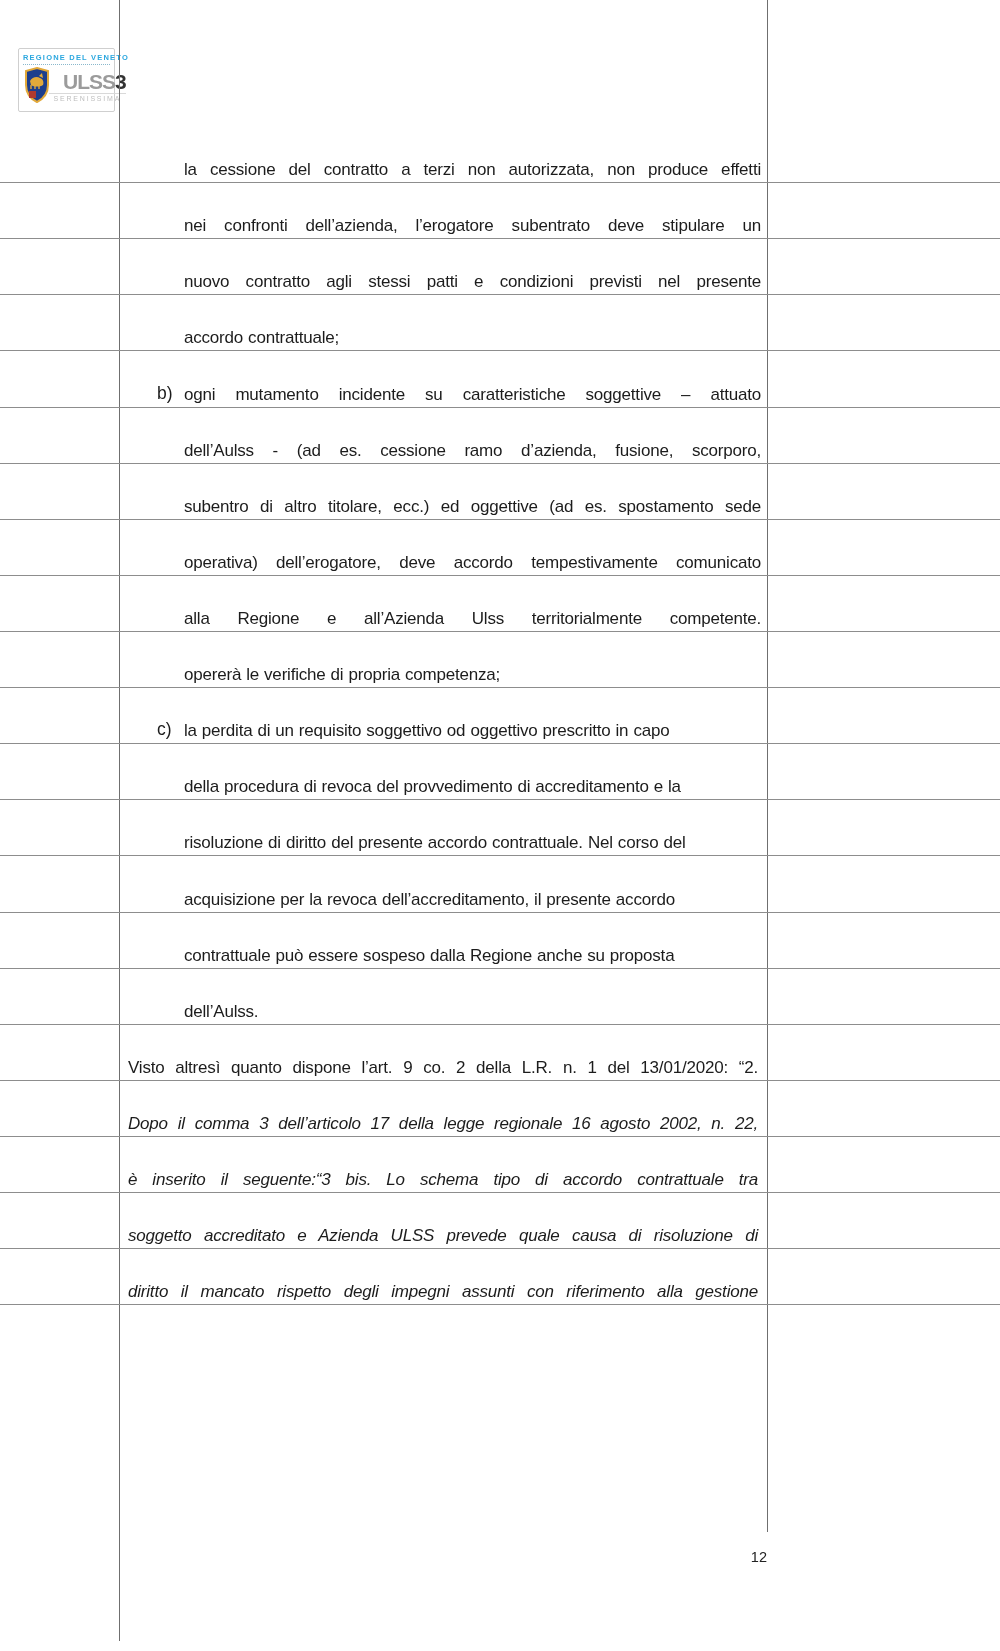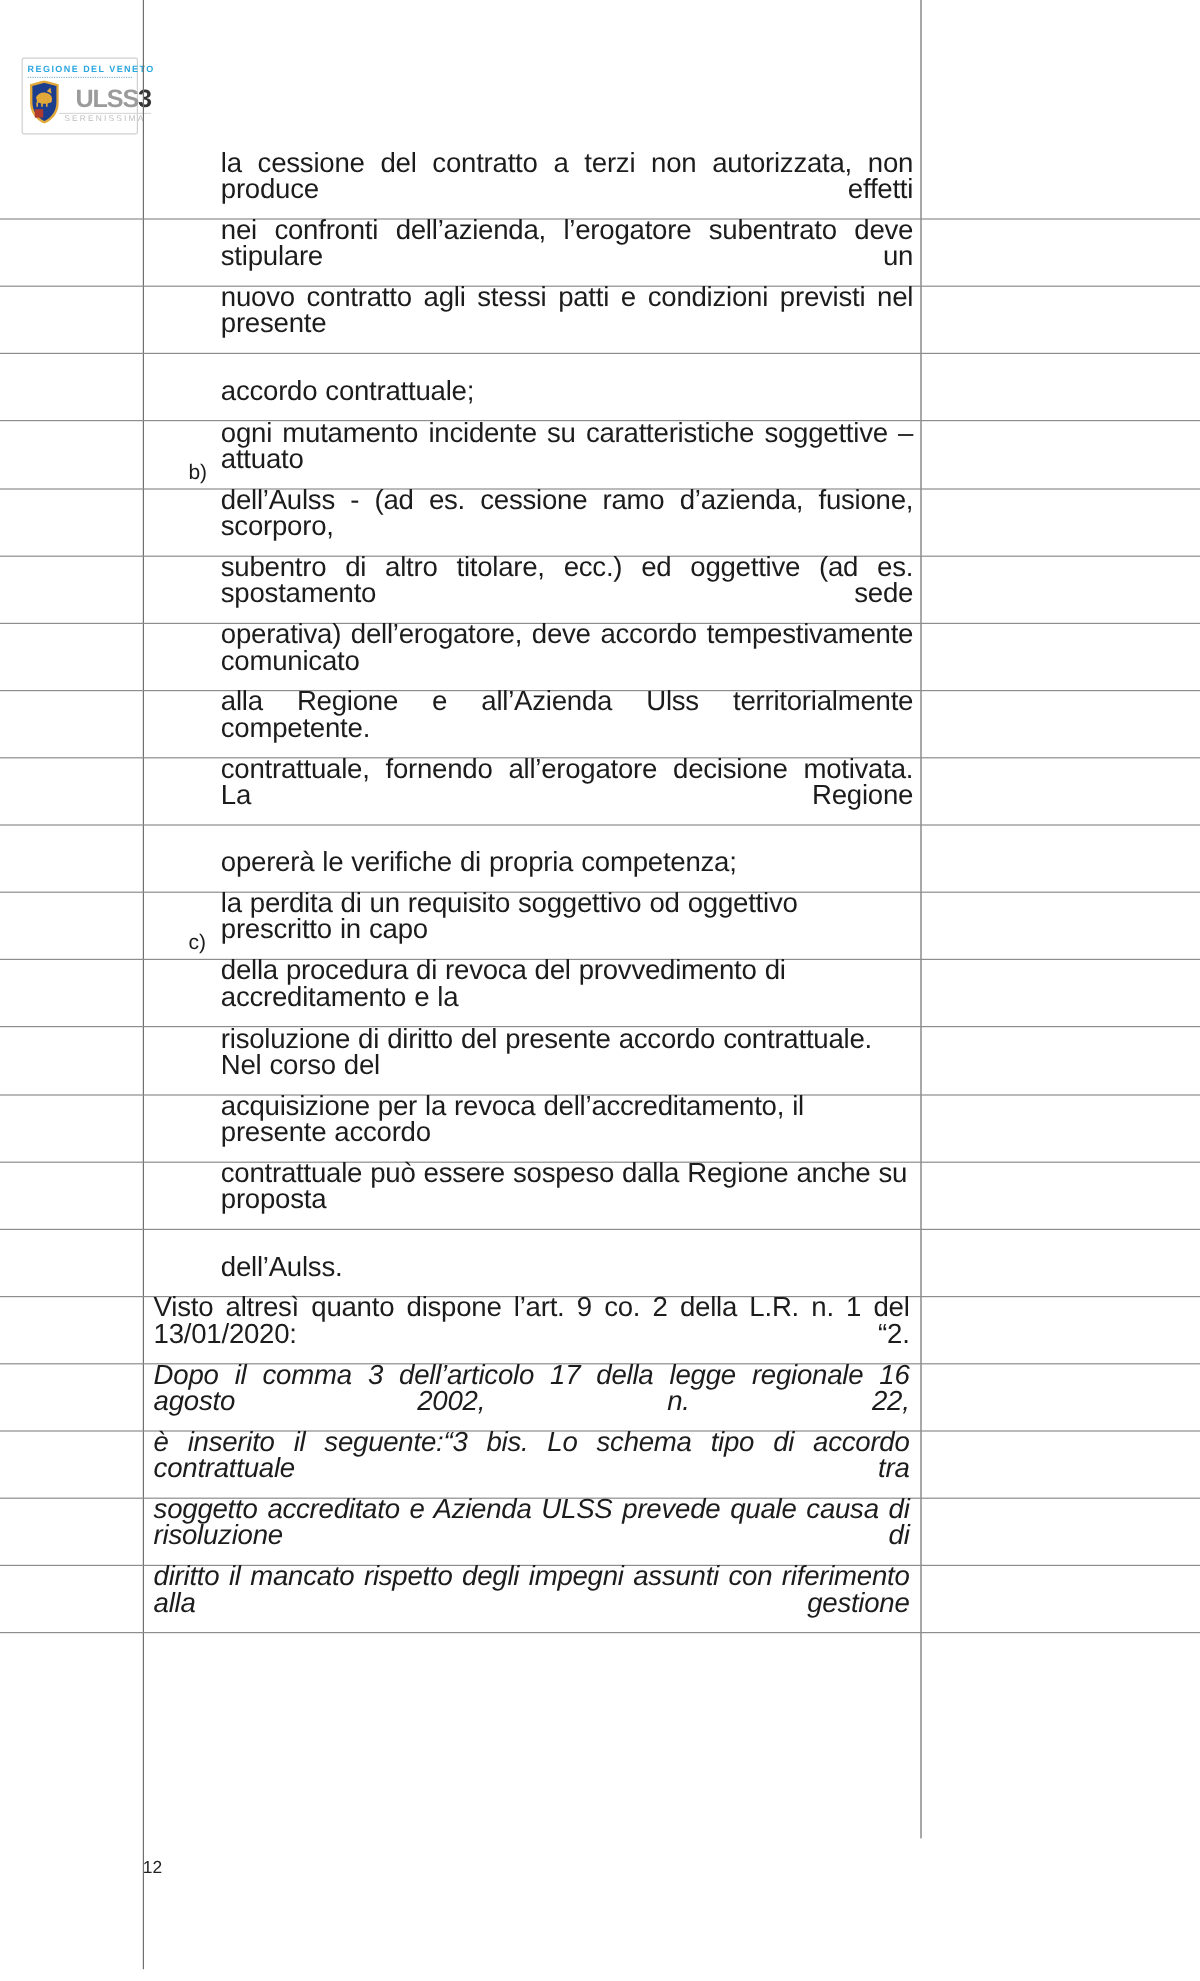--- a/index.html
+++ b/index.html
@@ -9,30 +9,30 @@
     margin:0 auto;
   }
   
   .vrule { position:absolute; width:1px; background:#6f6f6f; top:0; }
   .vrule-left  { left:119px; height:1641px; }
   .vrule-right { left:767px; height:1532px; }
   
   .rows { position:absolute; top:127px; left:0; width:1000px; }
   .row  { position:relative; height:56.12px; border-bottom:1px solid #8d8d8d; box-sizing:border-box; }
   .txt  {
-    position:absolute; bottom:14px; font-size:23px; line-height:22px;
+    position:absolute; bottom:1px; font-size:17px; line-height:22px;
     letter-spacing:-0.2px; word-spacing:0.5px; white-space:normal;
   }
   .t-item { left:184px; width:577px; }
   .t-para { left:128px; width:630px; }
   .justify { text-align:justify; text-align-last:justify; }
   .italic  { font-style:italic; }
   .marker  { position:absolute; left:157px; bottom:3px; font-size:17.5px; line-height:22px; }
   
-  .pageno { position:absolute; top:1549px; left:119px; width:648px; text-align:left; font-size:14.5px; color:#222; }
+  .pageno { position:absolute; top:1549px; left:119px; width:648px; text-align:right; font-size:14.5px; color:#222; }
   
   .logo {
     position:absolute; left:18px; top:48px; width:97px; height:64px;
     border:1px solid #cfcfcf; border-radius:2px; background:#fff; box-sizing:border-box;
     padding:4px 4px 2px 4px;
   }
   .logo-region {
     font-size:7.5px; font-weight:bold; letter-spacing:1.2px; color:#2ba7df;
     text-align:center; white-space:nowrap; border-bottom:1px dotted #8ab8cc; padding-bottom:2px;
   }
@@ -93,23 +93,20 @@
     <div class="row">
         <div class="txt t-item justify">subentro di altro titolare, ecc.) ed oggettive (ad es. spostamento sede</div>
       </div>
     <div class="row">
         <div class="txt t-item justify">operativa) dell’erogatore, deve accordo tempestivamente comunicato</div>
       </div>
     <div class="row">
         <div class="txt t-item justify">alla Regione e all’Azienda Ulss territorialmente competente.</div>
       </div>
     <div class="row">
-        <div class="txt t-item justify">contrattuale, fornendo all’erogatore decisione motivata. La Regione</div>
-      </div>
-    <div class="row">
         <div class="txt t-item">opererà le verifiche di propria competenza;</div>
       </div>
     <div class="row">
         <span class="marker">c)</span>
         <div class="txt t-item">la perdita di un requisito soggettivo od oggettivo prescritto in capo</div>
       </div>
     <div class="row">
         <div class="txt t-item">della procedura di revoca del provvedimento di accreditamento e la</div>
       </div>
     <div class="row">

